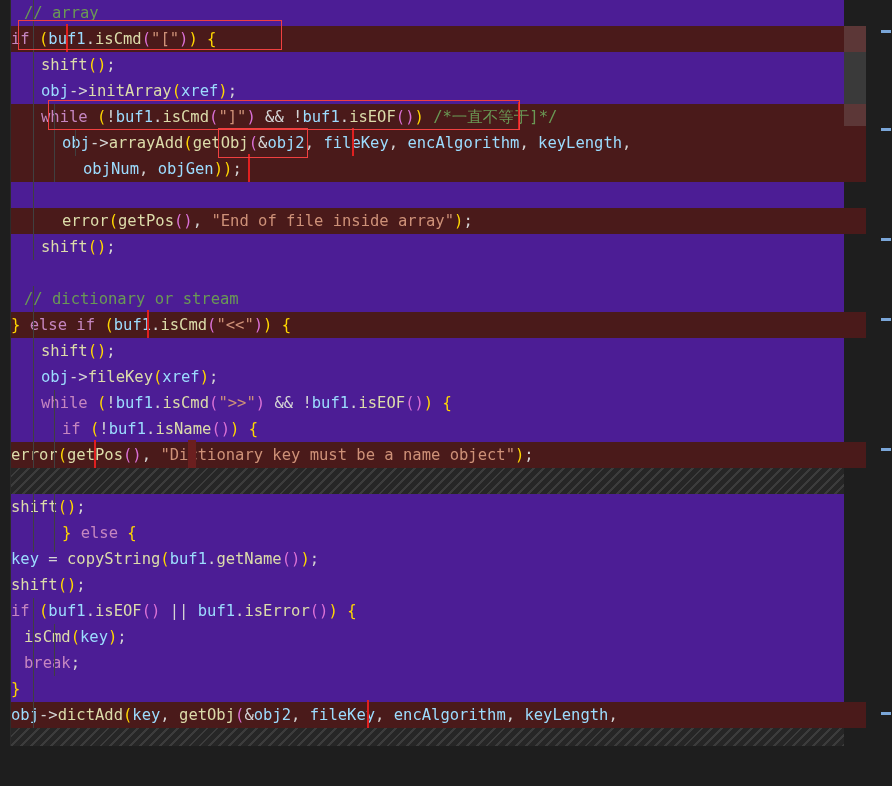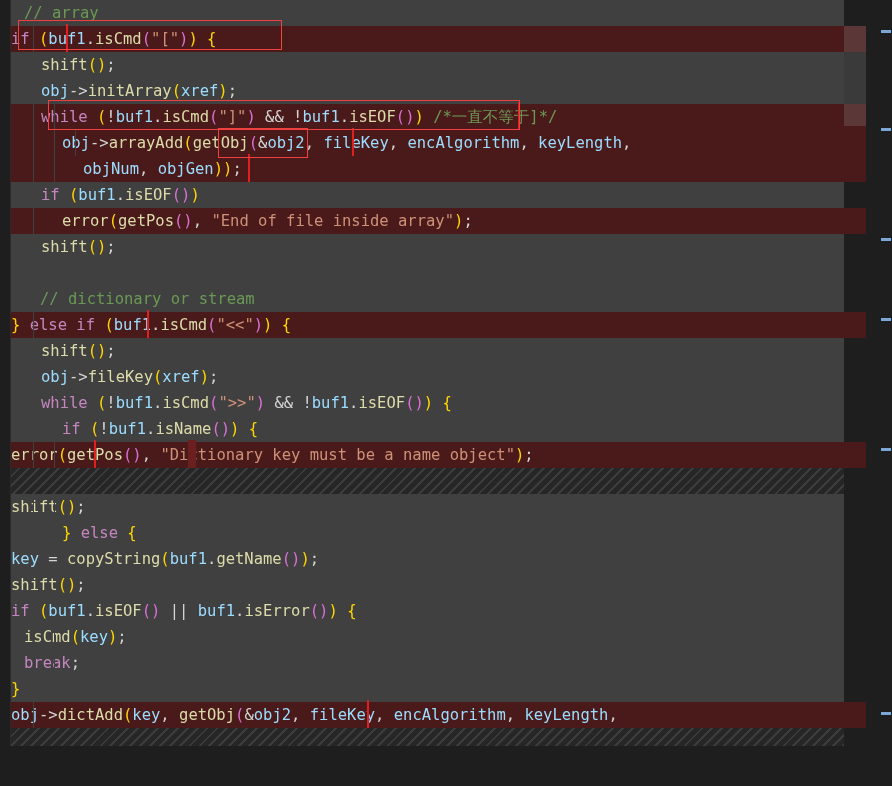--- a/index.html
+++ b/index.html
@@ -8,21 +8,21 @@
     width: 892px; height: 786px;
     overflow: hidden;
     background: #1e1e1e;
     font-family: "DejaVu Sans Mono", "Liberation Mono", monospace;
   }
 
   #editor {
     position: relative;
     width: 892px;
     height: 746px;
-    background: #404040;
+    background: #4c1d95;
     overflow: hidden;
   }
 
   
   .gutter {
     position: absolute;
     left: 0; top: 0;
     width: 11px; height: 786px;
     background: #1e1e1e;
     border-right: 1px solid #2b2b2b;
@@ -153,25 +153,24 @@
 <div id="editor">
 
   <div class="code-area" id="codeArea">
       <div class="line" style="top: 0px;"><span class="txt" style="padding-left: 24px;"><span class="c-comment">// array</span></span></div>
       <div class="line hl-red" style="top: 26px;"><span class="txt" style="padding-left: 11px;"><span class="c-kw">if</span><span class="c-op"> </span><span class="c-p1">(</span><span class="c-var">buf1</span><span class="c-op">.</span><span class="c-fn">isCmd</span><span class="c-p2">(</span><span class="c-str">"["</span><span class="c-p2">)</span><span class="c-p1">)</span><span class="c-op"> </span><span class="c-p1">{</span></span></div>
       <div class="line" style="top: 52px;"><span class="txt" style="padding-left: 41px;"><span class="c-fn">shift</span><span class="c-p1">(</span><span class="c-p1">)</span><span class="c-op">;</span></span></div>
       <div class="line" style="top: 78px;"><span class="txt" style="padding-left: 41px; text-align: center;"><span class="c-var">obj</span><span class="c-op">-</span><span class="c-op">&gt;</span><span class="c-fn">initArray</span><span class="c-p1">(</span><span class="c-var">xref</span><span class="c-p1">)</span><span class="c-op">;</span></span></div>
       <div class="line hl-red" style="top: 104px;"><span class="txt" style="padding-left: 41px;"><span class="c-kw">while</span><span class="c-op"> </span><span class="c-p1">(</span><span class="c-op">!</span><span class="c-var">buf1</span><span class="c-op">.</span><span class="c-fn">isCmd</span><span class="c-p2">(</span><span class="c-str">"]"</span><span class="c-p2">)</span><span class="c-op"> </span><span class="c-op">&amp;</span><span class="c-op">&amp;</span><span class="c-op"> </span><span class="c-op">!</span><span class="c-var">buf1</span><span class="c-op">.</span><span class="c-fn">isEOF</span><span class="c-p2">(</span><span class="c-p2">)</span><span class="c-p1">)</span><span class="c-op"> </span><span class="c-comment">/*一直不等于]*/</span></span></div>
       <div class="line hl-red" style="top: 130px;"><span class="txt" style="padding-left: 62px;"><span class="c-var">obj</span><span class="c-op">-</span><span class="c-op">&gt;</span><span class="c-fn">arrayAdd</span><span class="c-p1">(</span><span class="c-fn">getObj</span><span class="c-p2">(</span><span class="c-op">&amp;</span><span class="c-var">obj2</span><span class="c-op">,</span><span class="c-op"> </span><span class="c-var">fileKey</span><span class="c-op">,</span><span class="c-op"> </span><span class="c-var">encAlgorithm</span><span class="c-op">,</span><span class="c-op"> </span><span class="c-var">keyLength</span><span class="c-op">,</span></span></div>
       <div class="line hl-red" style="top: 156px;"><span class="txt" style="padding-left: 83px;"><span class="c-var">objNum</span><span class="c-op">,</span><span class="c-op"> </span><span class="c-var">objGen</span><span class="c-p1">)</span><span class="c-p1">)</span><span class="c-op">;</span></span></div>
-      <div class="line" style="top: 182px;"><span class="txt" style="padding-left: 41px;"><span class="c-kw">if</span><span class="c-op"> </span><span class="c-p1">(</span><span class="c-var">buf1</span><span class="c-op">.</span><span class="c-fn">isEOF</span><span class="c-p2">(</span><span class="c-p2">)</span><span class="c-p1">)</span></span></div>
       <div class="line hl-red" style="top: 208px;"><span class="txt" style="padding-left: 62px;"><span class="c-fn">error</span><span class="c-p1">(</span><span class="c-fn">getPos</span><span class="c-p2">(</span><span class="c-p2">)</span><span class="c-op">,</span><span class="c-op"> </span><span class="c-str">"End of file inside array"</span><span class="c-p1">)</span><span class="c-op">;</span></span></div>
       <div class="line" style="top: 234px;"><span class="txt" style="padding-left: 41px;"><span class="c-fn">shift</span><span class="c-p1">(</span><span class="c-p1">)</span><span class="c-op">;</span></span></div>
       <div class="line" style="top: 260px;"><span class="txt" style="padding-left: 11px;"></span></div>
-      <div class="line" style="top: 286px; margin-left: 16px;"><span class="txt" style="padding-left: 24px;"><span class="c-comment">// dictionary or stream</span></span></div>
+      <div class="line" style="top: 286px;"><span class="txt" style="padding-left: 24px;"><span class="c-comment">// dictionary or stream</span></span></div>
       <div class="line hl-red" style="top: 312px;"><span class="txt" style="padding-left: 11px;"><span class="c-p1">}</span><span class="c-op"> </span><span class="c-kw">else</span><span class="c-op"> </span><span class="c-kw">if</span><span class="c-op"> </span><span class="c-p1">(</span><span class="c-var">buf1</span><span class="c-op">.</span><span class="c-fn">isCmd</span><span class="c-p2">(</span><span class="c-str">"&lt;&lt;"</span><span class="c-p2">)</span><span class="c-p1">)</span><span class="c-op"> </span><span class="c-p1">{</span></span></div>
       <div class="line" style="top: 338px;"><span class="txt" style="padding-left: 41px;"><span class="c-fn">shift</span><span class="c-p1">(</span><span class="c-p1">)</span><span class="c-op">;</span></span></div>
       <div class="line" style="top: 364px;"><span class="txt" style="padding-left: 41px;"><span class="c-var">obj</span><span class="c-op">-</span><span class="c-op">&gt;</span><span class="c-fn">fileKey</span><span class="c-p1">(</span><span class="c-var">xref</span><span class="c-p1">)</span><span class="c-op">;</span></span></div>
       <div class="line" style="top: 390px;"><span class="txt" style="padding-left: 41px;"><span class="c-kw">while</span><span class="c-op"> </span><span class="c-p1">(</span><span class="c-op">!</span><span class="c-var">buf1</span><span class="c-op">.</span><span class="c-fn">isCmd</span><span class="c-p2">(</span><span class="c-str">"&gt;&gt;"</span><span class="c-p2">)</span><span class="c-op"> </span><span class="c-op">&amp;</span><span class="c-op">&amp;</span><span class="c-op"> </span><span class="c-op">!</span><span class="c-var">buf1</span><span class="c-op">.</span><span class="c-fn">isEOF</span><span class="c-p2">(</span><span class="c-p2">)</span><span class="c-p1">)</span><span class="c-op"> </span><span class="c-p1">{</span></span></div>
       <div class="line" style="top: 416px;"><span class="txt" style="padding-left: 62px;"><span class="c-kw">if</span><span class="c-op"> </span><span class="c-p1">(</span><span class="c-op">!</span><span class="c-var">buf1</span><span class="c-op">.</span><span class="c-fn">isName</span><span class="c-p2">(</span><span class="c-p2">)</span><span class="c-p1">)</span><span class="c-op"> </span><span class="c-p1">{</span></span></div>
       <div class="line hl-red" style="top: 442px;"><span class="txt" style="padding-left: 11px;"><span class="c-fn">error</span><span class="c-p1">(</span><span class="c-fn">getPos</span><span class="c-p2">(</span><span class="c-p2">)</span><span class="c-op">,</span><span class="c-op"> </span><span class="c-str">"Dictionary key must be a name object"</span><span class="c-p1">)</span><span class="c-op">;</span></span></div>
       <div class="hatch" style="top: 468px;"></div>
       <div class="line" style="top: 494px;"><span class="txt" style="padding-left: 11px;"><span class="c-fn">shift</span><span class="c-p1">(</span><span class="c-p1">)</span><span class="c-op">;</span></span></div>
       <div class="line" style="top: 520px;"><span class="txt" style="padding-left: 62px;"><span class="c-p1">}</span><span class="c-op"> </span><span class="c-kw">else</span><span class="c-op"> </span><span class="c-p1">{</span></span></div>
       <div class="line" style="top: 546px;"><span class="txt" style="padding-left: 11px;"><span class="c-var">key</span><span class="c-op"> </span><span class="c-op">=</span><span class="c-op"> </span><span class="c-fn">copyString</span><span class="c-p1">(</span><span class="c-var">buf1</span><span class="c-op">.</span><span class="c-fn">getName</span><span class="c-p2">(</span><span class="c-p2">)</span><span class="c-p1">)</span><span class="c-op">;</span></span></div>

